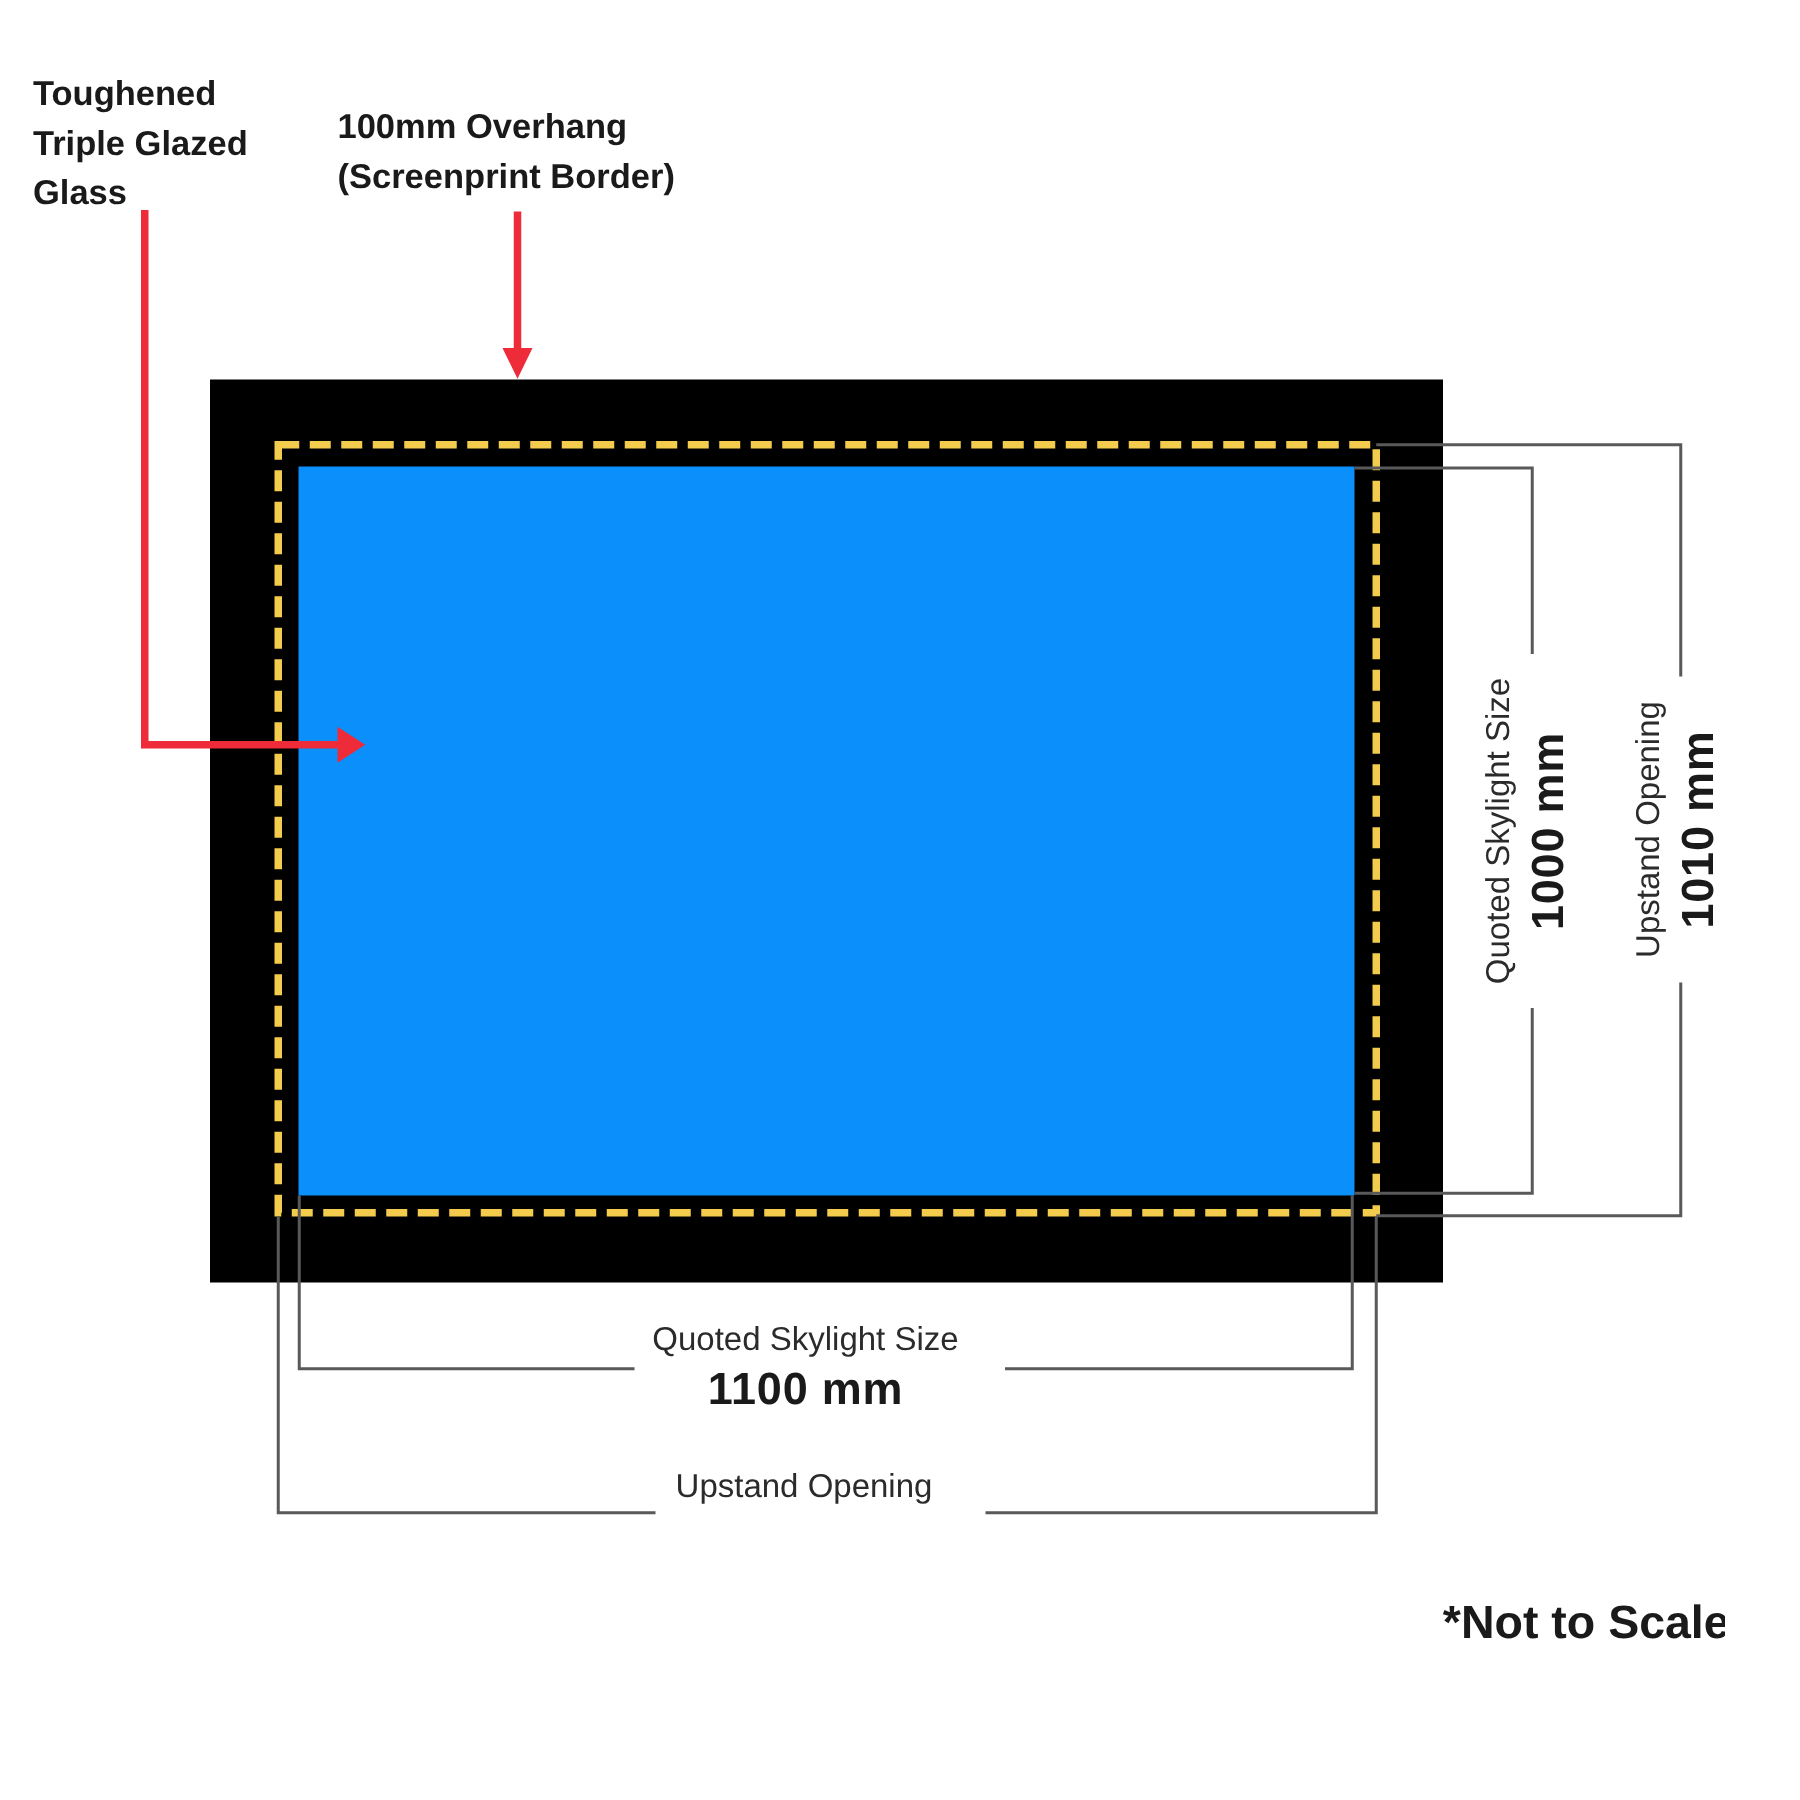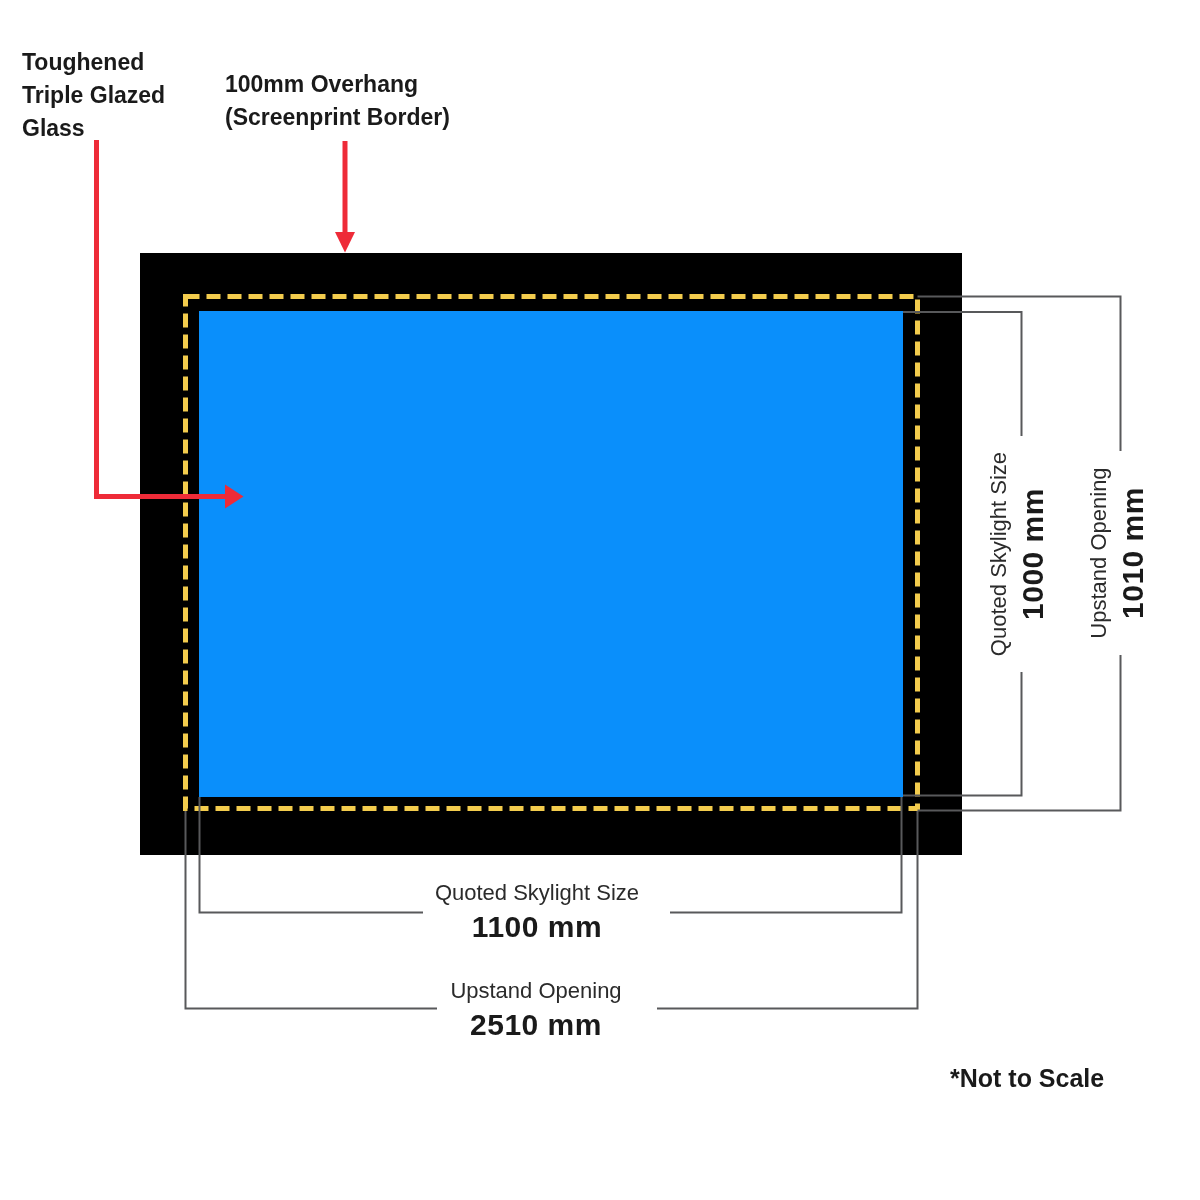--- a/index.html
+++ b/index.html
@@ -80,23 +80,23 @@
     width: 380px; height: 68px;
     transform: rotate(-90deg);
   }
   .vdim-inner { left: 829px; top: 520px; }   
   .vdim-outer { left: 929px; top: 519px; }   
   .bdim-inner { left: 337px; top: 879px; width: 400px; }
   .bdim-outer { left: 336px; top: 977px; width: 400px; }
 
   .scale-note {
     left: 950px; top: 1064px; width: 215px;
-    text-align: left;
+    text-align: center;
     font-weight: 700;
-    font-size: 25px;
+    font-size: 31px;
     color: var(--text_black, #1a1a1a);
     white-space: nowrap;
   }
 </style>
 </head>
 <body>
 
 <div class="canvas">
 
   <div class="abs frame"></div>
@@ -142,18 +142,17 @@
     <div class="dim-value">1010 mm</div>
   </div>
 
   <div class="abs dim-group bdim-inner">
     <div class="dim-label">Quoted Skylight Size</div>
     <div class="dim-value">1100 mm</div>
   </div>
 
   <div class="abs dim-group bdim-outer">
     <div class="dim-label">Upstand Opening</div>
-    <div class="dim-value">2510 mm</div>
   </div>
 
   <div class="abs scale-note">*Not to Scale</div>
 
 </div>
 
 </body></html>

